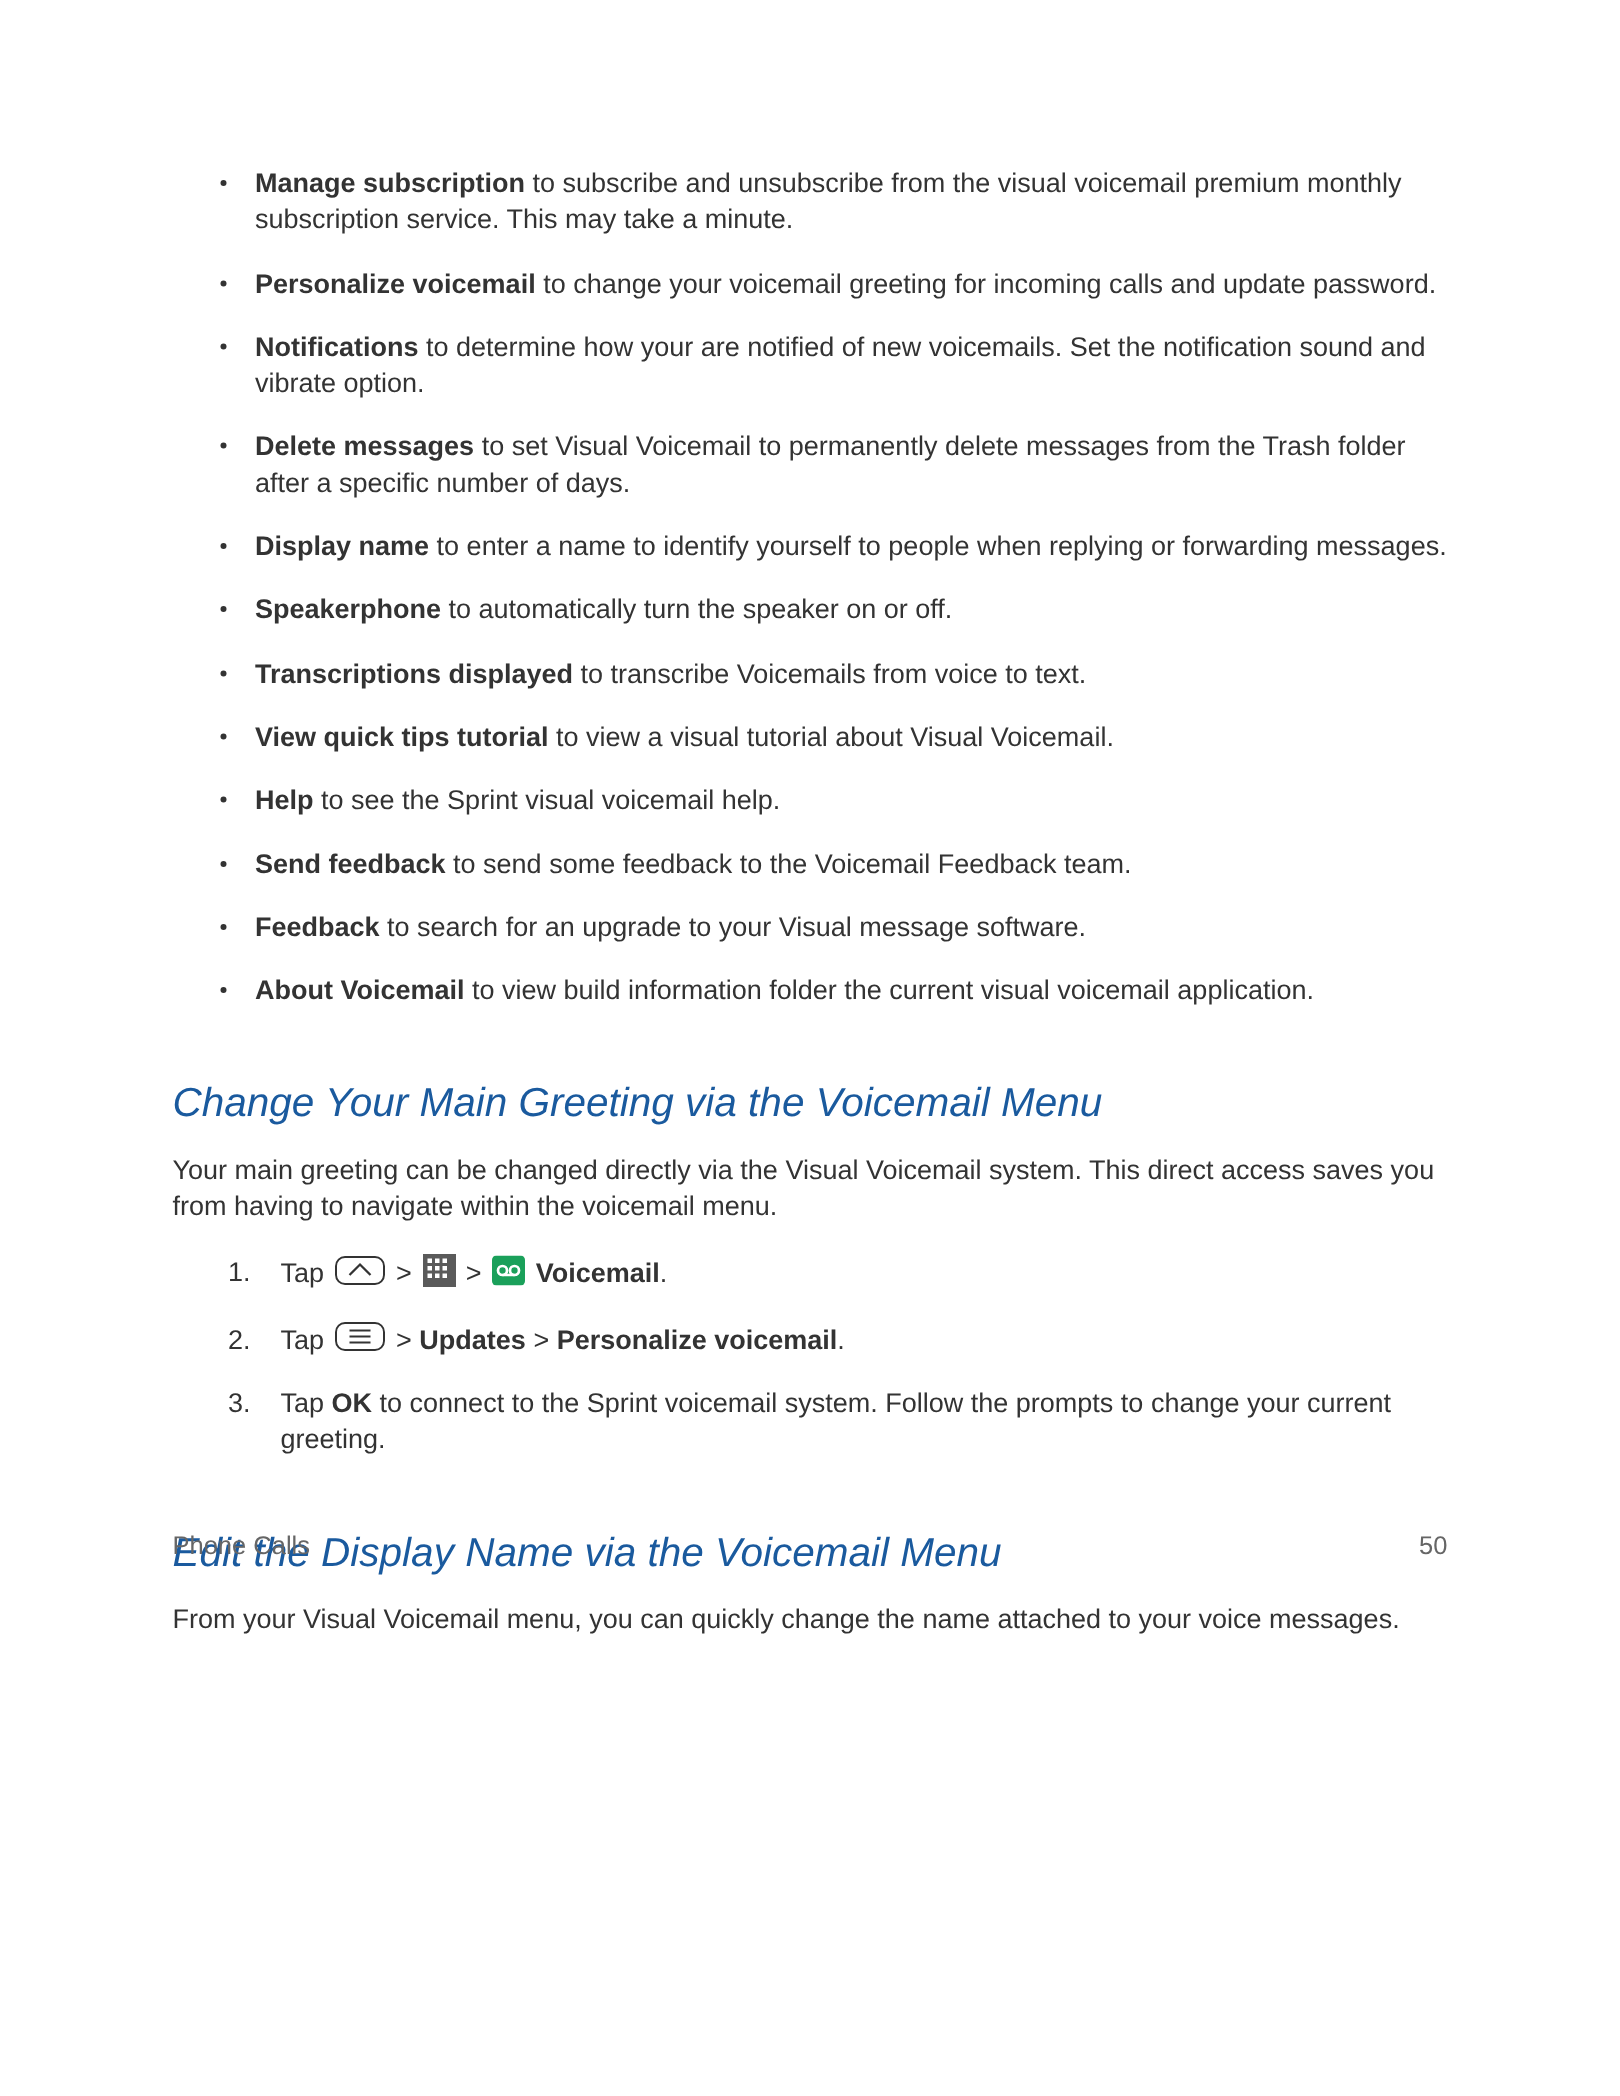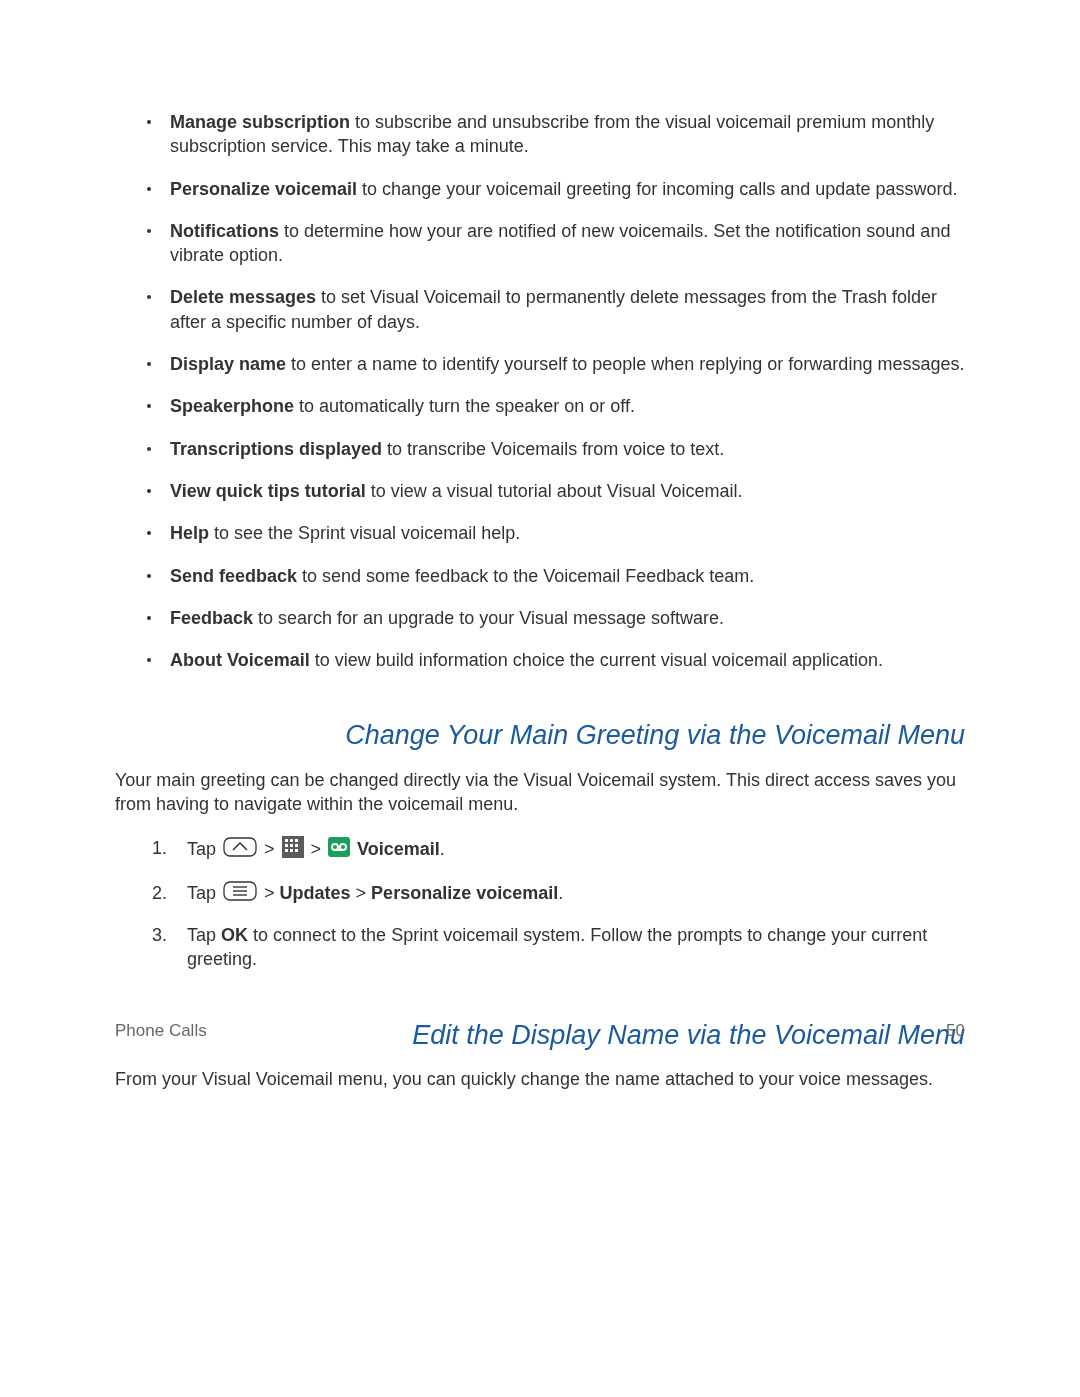--- a/index.html
+++ b/index.html
@@ -41,21 +41,20 @@
     background: #333;
     border-radius: 50%;
   }
   .bold { font-weight: bold; }
   h2.section {
     color: #1a5a9e;
     font-style: italic;
     font-weight: normal;
     font-size: 27px;
     margin: 45px 0 14px 0;
-    text-align: right;
   }
   p.lead {
     margin: 0 0 20px 0;
   }
   ol.steps {
     list-style: none;
     padding: 0;
     margin: 17px;
     counter-reset: step;
   }
@@ -99,21 +98,21 @@
       <li><span class="bold">Personalize voicemail</span><span> to change your voicemail greeting for incoming calls and update password.</span></li>
       <li><span class="bold">Notifications</span><span> to determine how your are notified of new voicemails. Set the notification sound and vibrate option.</span></li>
       <li><span class="bold">Delete messages</span><span> to set Visual Voicemail to permanently delete messages from the Trash folder after a specific number of days.</span></li>
       <li><span class="bold">Display name</span><span> to enter a name to identify yourself to people when replying or forwarding messages.</span></li>
       <li><span class="bold">Speakerphone</span><span> to automatically turn the speaker on or off.</span></li>
       <li><span class="bold">Transcriptions displayed</span><span> to transcribe Voicemails from voice to text.</span></li>
       <li><span class="bold">View quick tips tutorial</span><span> to view a visual tutorial about Visual Voicemail.</span></li>
       <li><span class="bold">Help</span><span> to see the Sprint visual voicemail help.</span></li>
       <li><span class="bold">Send feedback</span><span> to send some feedback to the Voicemail Feedback team.</span></li>
       <li><span class="bold">Feedback</span><span> to search for an upgrade to your Visual message software.</span></li>
-      <li><span class="bold">About Voicemail</span><span> to view build information choice the current visual voicemail application.</span></li>
+      <li><span class="bold">About Voicemail</span><span> to view build information folder the current visual voicemail application.</span></li>
     </ul>
 
     <h2 class="section">Change Your Main Greeting via the Voicemail Menu</h2>
     <p class="lead">Your main greeting can be changed directly via the Visual Voicemail system. This direct access saves you from having to navigate within the voicemail menu.</p>
 
     <ol class="steps">
       <li>
         <span>Tap </span>
         <span class="icon-box">
           <svg width="34" height="20" viewBox="0 0 34 20">

